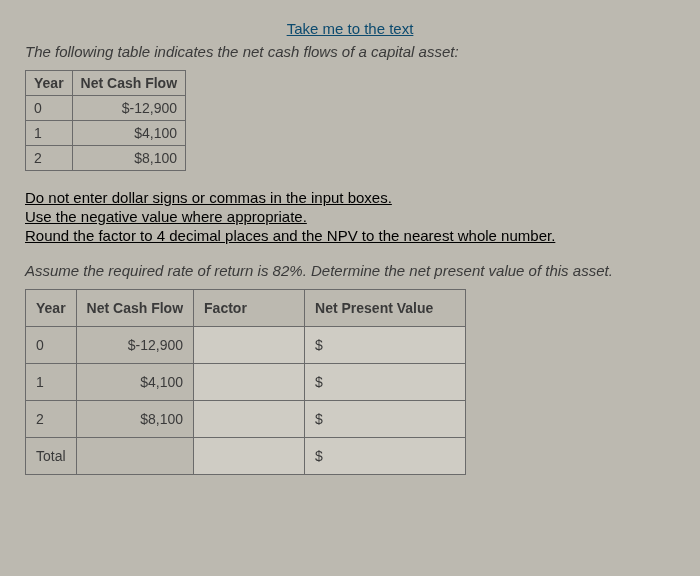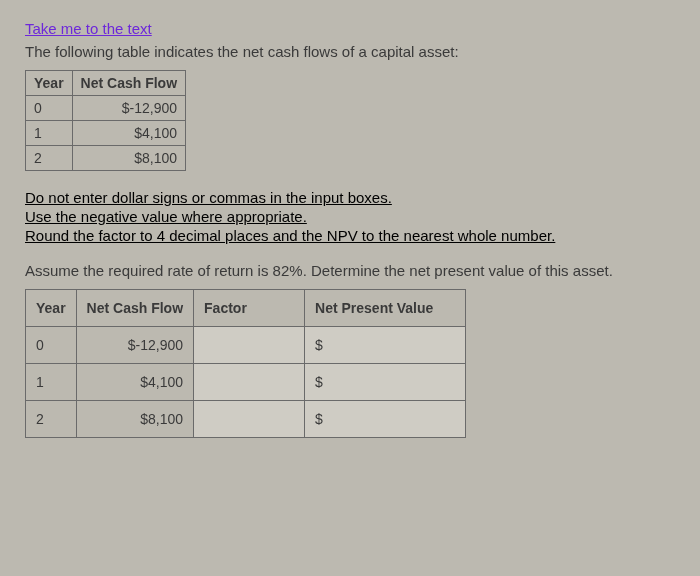--- a/index.html
+++ b/index.html
@@ -8,30 +8,32 @@
     background: #bcb9b0;
     font-family: Arial, Helvetica, sans-serif;
     color: #3a3a3a;
     font-size: 15px;
     width: 700px;
     height: 576px;
     box-sizing: border-box;
   }
   .link-line {
     text-decoration: underline;
-    color: #6d28d9;
+    color: #0c4a6e;
     margin-bottom: 6px;
+    text-align: center;
   }
   .instr {
     text-decoration: underline;
     color: #000000;
     margin-bottom: 2px;
   }
   .plain {
     margin-bottom: 10px;
+    font-style: italic;
   }
   table {
     border-collapse: collapse;
     margin-bottom: 18px;
   }
   table.cash-flow th, table.cash-flow td {
     border: 1px solid #6a6a6a;
     padding: 4px 8px;
     font-size: 14px;
     text-align: left;
@@ -126,14 +128,20 @@
     <td class="val">$4,100</td>
     <td class="factor-cell"></td>
     <td class="npv-cell"><span class="dollar">$</span></td>
   </tr>
   <tr>
     <td>2</td>
     <td class="val">$8,100</td>
     <td class="factor-cell"></td>
     <td class="npv-cell"><span class="dollar">$</span></td>
   </tr>
+  <tr>
+    <td>Total</td>
+    <td class="val"></td>
+    <td class="factor-cell"></td>
+    <td class="npv-cell"><span class="dollar">$</span></td>
+  </tr>
 </tbody>
   </table>
 
 </body></html>

